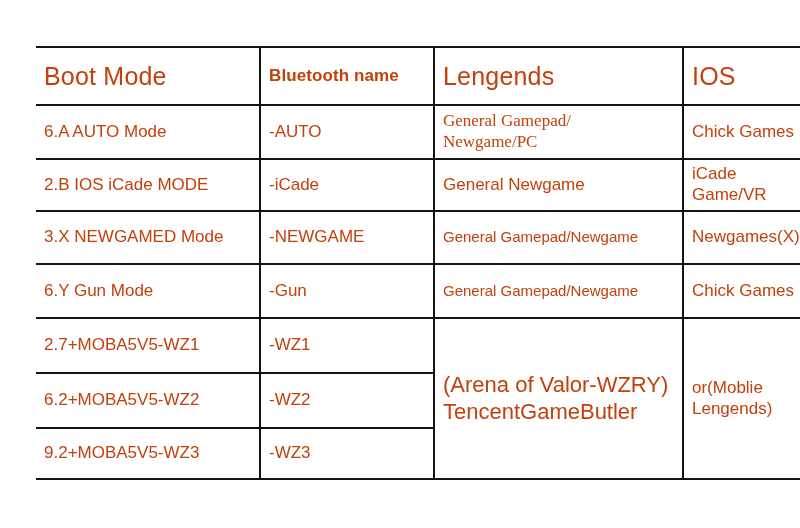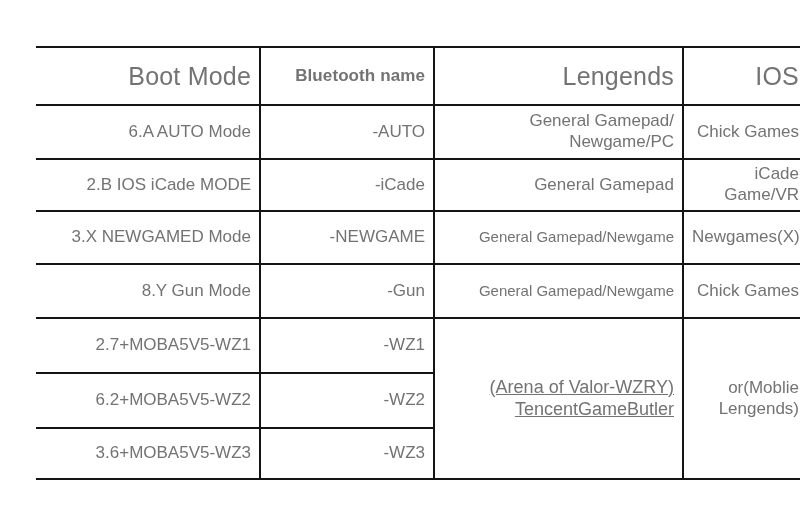--- a/index.html
+++ b/index.html
@@ -28,26 +28,26 @@
     left: 36px;
     top: 46px;
     width: 701px;
     border-collapse: collapse;
     table-layout: fixed;
   }
 
   .compat-table td {
     padding: 0 8px;
     vertical-align: middle;
-    text-align: right;
+    text-align: left;
     border-top: 2px solid #141414;
     border-bottom: 2px solid #141414;
     border-left: 2px solid #141414;
     border-right: 2px solid #141414;
-    color: #737373;
+    color: #c2410c;
     line-height: 1.22;
   }
 
   
   .compat-table td.edge-left  { border-left: none; }
   .compat-table td.edge-right { border-right: none; }
 
   
   .c1 { width: 207px; }
   .c2 { width: 156px; }
@@ -70,23 +70,23 @@
     font-weight: 400;
     letter-spacing: 0.2px;
   }
   .h-bold {
     font-size: 17px;
     font-weight: 700;
     letter-spacing: 0.1px;
   }
   .t-md  { font-size: 17px; font-weight: 400; }
   .t-sm  { font-size: 15px; font-weight: 400; }
-  .t-lg  { font-size: 18px; font-weight: 400; text-decoration: underline; }
+  .t-lg  { font-size: 22px; font-weight: 400; }
 
-  .align-left { text-align: left; }
+  .align-left { text-align: left; font-family: Liberation Serif, serif; }
   .pad-left   { padding-left: 14px; }
 
   .two-line { white-space: pre-line; }
 </style>
 </head>
 <body>
 
 <div class="page">
 
   <table class="compat-table">
@@ -103,52 +103,52 @@
         <td class="c1 edge-left t-md">6.A AUTO Mode</td>
         <td class="c2 t-md">-AUTO</td>
         <td class="c3 t-md align-left pad-left two-line">General Gamepad/
 Newgame/PC</td>
         <td class="c4 edge-right t-md">Chick Games</td>
       </tr>
 
       <tr class="r-2">
         <td class="c1 edge-left t-md">2.B IOS iCade MODE</td>
         <td class="c2 t-md">-iCade</td>
-        <td class="c3 t-md">General Gamepad</td>
+        <td class="c3 t-md">General Newgame</td>
         <td class="c4 edge-right t-md">iCade Game/VR</td>
       </tr>
 
       <tr class="r-3">
         <td class="c1 edge-left t-md">3.X NEWGAMED Mode</td>
         <td class="c2 t-md">-NEWGAME</td>
         <td class="c3 t-sm">General Gamepad/Newgame</td>
         <td class="c4 edge-right t-md">Newgames(X)</td>
       </tr>
 
       <tr class="r-4">
-        <td class="c1 edge-left t-md">8.Y Gun Mode</td>
+        <td class="c1 edge-left t-md">6.Y Gun Mode</td>
         <td class="c2 t-md">-Gun</td>
         <td class="c3 t-sm">General Gamepad/Newgame</td>
         <td class="c4 edge-right t-md">Chick Games</td>
       </tr>
 
       <tr class="r-5">
         <td class="c1 edge-left t-md">2.7+MOBA5V5-WZ1</td>
         <td class="c2 t-md">-WZ1</td>
         <td class="c3 t-lg two-line" rowspan="3">(Arena of Valor-WZRY)
 TencentGameButler</td>
         <td class="c4 edge-right t-md" rowspan="3">or(Moblie Lengends)</td>
       </tr>
 
       <tr class="r-6">
         <td class="c1 edge-left t-md">6.2+MOBA5V5-WZ2</td>
         <td class="c2 t-md">-WZ2</td>
       </tr>
 
       <tr class="r-7">
-        <td class="c1 edge-left t-md">3.6+MOBA5V5-WZ3</td>
+        <td class="c1 edge-left t-md">9.2+MOBA5V5-WZ3</td>
         <td class="c2 t-md">-WZ3</td>
       </tr>
 
     </tbody>
   </table>
 
 </div>
 
 </body></html>

